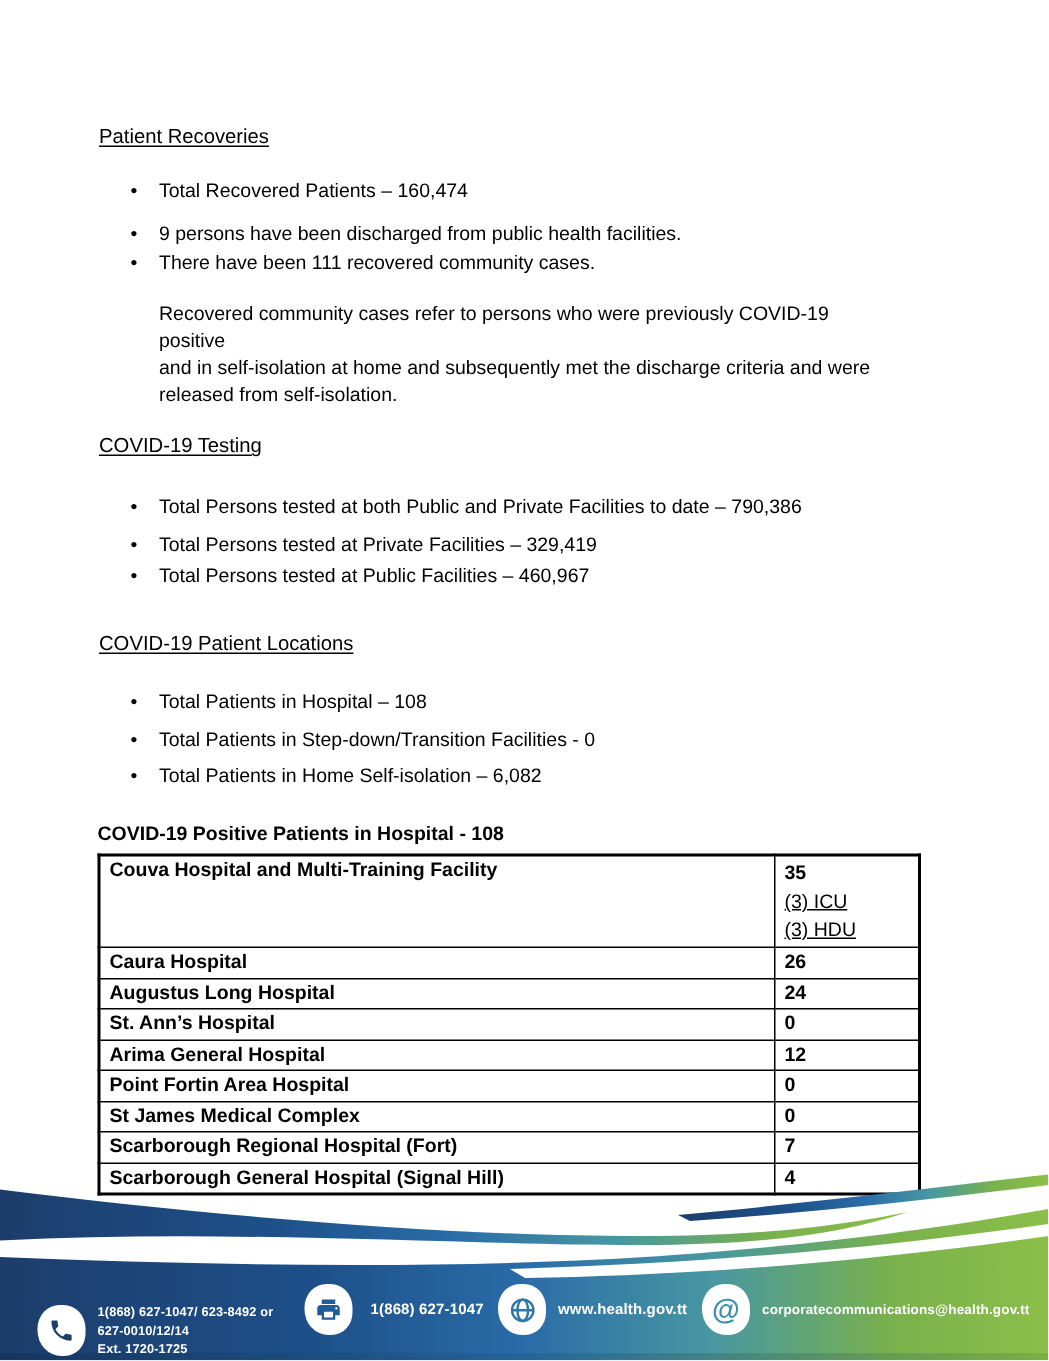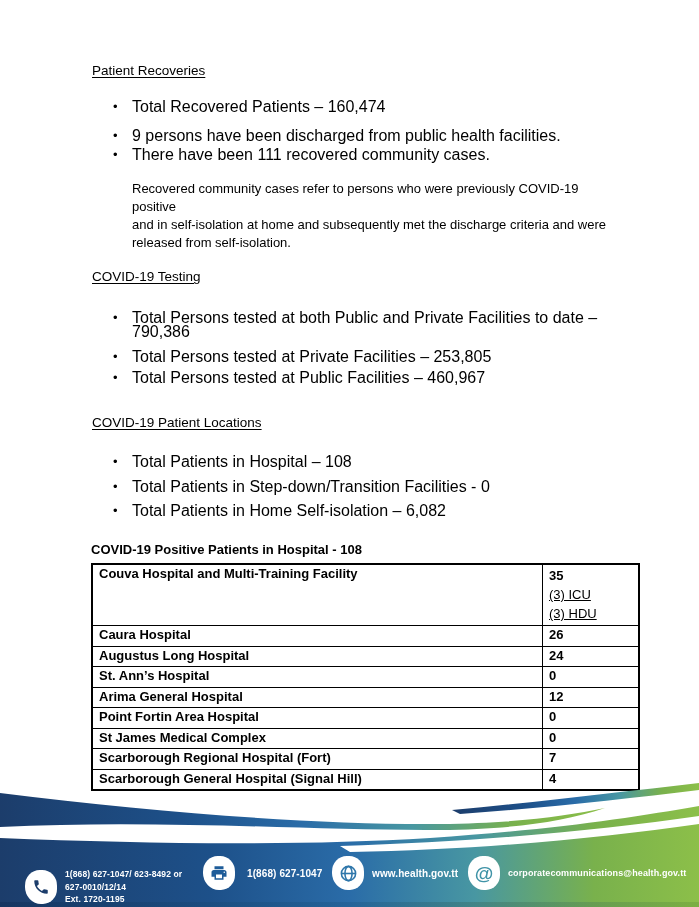--- a/index.html
+++ b/index.html
@@ -1,26 +1,26 @@
 <!DOCTYPE html>
 <html><head>
 <meta charset="utf-8">
 <style>
   html,body{margin:0;padding:0;background:#fff;}
   .page{
     position:relative;width:699px;height:907px;background:#ffffff;overflow:hidden;
     font-family:"Liberation Sans","DejaVu Sans",sans-serif;color:#000;
   }
-  .content{position:absolute;top:0;left:92px;width:540px;padding-top:64px;}
+  .content{position:absolute;top:0;left:66px;width:540px;padding-top:84px;}
   .sec-heading{
     font-size:13.5px;font-weight:400;text-decoration:underline;
     text-underline-offset:2px;margin:0;line-height:14px;
   }
   .bullets{margin-top:22px;}
-  .bullet{position:relative;padding-left:40px;font-size:16px;line-height:14px;}
+  .bullet{position:relative;padding-left:40px;font-size:13px;line-height:14px;}
   .bullet::before{content:"•";position:absolute;left:21px;top:0;font-size:13px;}
   .bullet + .bullet{margin-top:15px;}
   .bullet + .bullet.tight{margin-top:5px;}
   .bullets-med .bullet + .bullet{margin-top:11px;}
   .note{
     margin:18px 0 0 40px;font-size:13px;line-height:18px;white-space:pre-line;width:490px;
   }
   .gap-18{margin-top:18px;} .gap-25{margin-top:25px;} .gap-27{margin-top:27px;}
   .gap-31{margin-top:31px;}
   .tbl-title{margin:25px 0 6px -1px;font-size:13px;font-weight:bold;line-height:14px;}
@@ -62,21 +62,21 @@
       <div class="bullet">9 persons have been discharged from public health facilities.</div>
       <div class="bullet tight">There have been 111 recovered community cases.</div>
     </div>
     <p class="note">Recovered community cases refer to persons who were previously COVID-19 positive
 and in self-isolation at home and subsequently met the discharge criteria and were
 released from self-isolation.</p>
 
     <h2 class="sec-heading gap-18">COVID-19 Testing</h2>
     <div class="bullets bullets-med gap-27" style="margin-top:27px">
       <div class="bullet">Total Persons tested at both Public and Private Facilities to date – 790,386</div>
-      <div class="bullet">Total Persons tested at Private Facilities – 253,805</div>
+      <div class="bullet">Total Persons tested at Private Facilities – 329,419</div>
       <div class="bullet" style="margin-top:7px">Total Persons tested at Public Facilities – 460,967</div>
     </div>
 
     <h2 class="sec-heading gap-31">COVID-19 Patient Locations</h2>
     <div class="bullets bullets-med gap-25" style="margin-top:25px">
       <div class="bullet">Total Patients in Hospital – 108</div>
       <div class="bullet">Total Patients in Step-down/Transition Facilities - 0</div>
       <div class="bullet" style="margin-top:10px">Total Patients in Home Self-isolation – 6,082</div>
     </div>
 
@@ -154,21 +154,21 @@
 
     <div class="f-item" style="left:25px;top:88px;">
       <div class="blob">
         <svg width="18" height="18" viewBox="0 0 24 24">
           <path fill="#1c3d6b" d="M6.62 10.79c1.44 2.83 3.76 5.14 6.59 6.59l2.2-2.2c.27-.27.67-.36 1.02-.24 1.12.37 2.33.57 3.57.57.55 0 1 .45 1 1V20c0 .55-.45 1-1 1-9.39 0-17-7.61-17-17 0-.55.45-1 1-1h3.5c.55 0 1 .45 1 1 0 1.25.2 2.45.57 3.57.11.35.03.74-.25 1.02l-2.2 2.2z"></path>
         </svg>
       </div>
       <div class="f-text phone">
         <div>1(868) 627-1047/ 623-8492 or</div>
         <div>627-0010/12/14</div>
-        <div>Ext. 1720-1195</div>
+        <div>Ext. 1720-1725</div>
       </div>
     </div>
 
     <div class="f-item" style="left:203px;top:76px;gap:12px;">
       <div class="blob">
         <svg width="18" height="18" viewBox="0 0 24 24">
           <path fill="#1e5c99" d="M19 8H5c-1.66 0-3 1.34-3 3v6h4v4h12v-4h4v-6c0-1.66-1.34-3-3-3zm-3 11H8v-5h8v5zm3-7c-.55 0-1-.45-1-1s.45-1 1-1 1 .45 1 1-.45 1-1 1zm-1-9H6v4h12V3z"></path>
         </svg>
       </div>
       <div class="f-text single">1(868) 627-1047</div>

